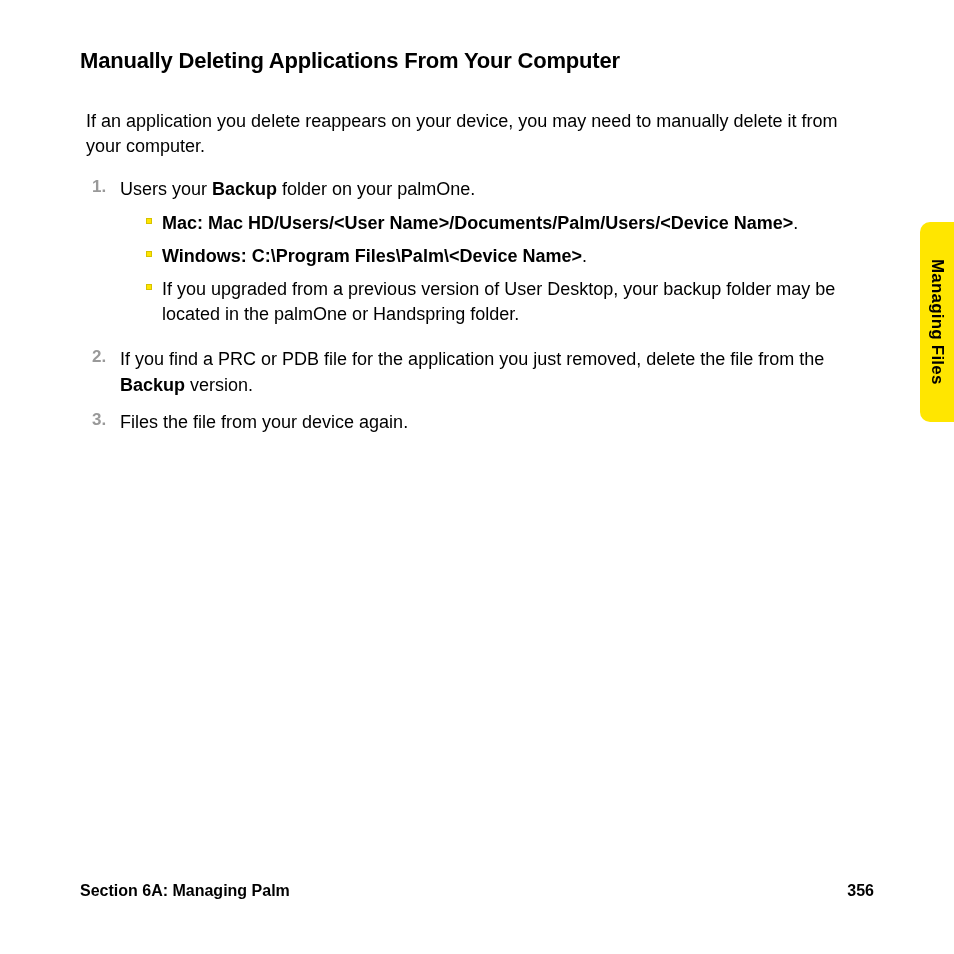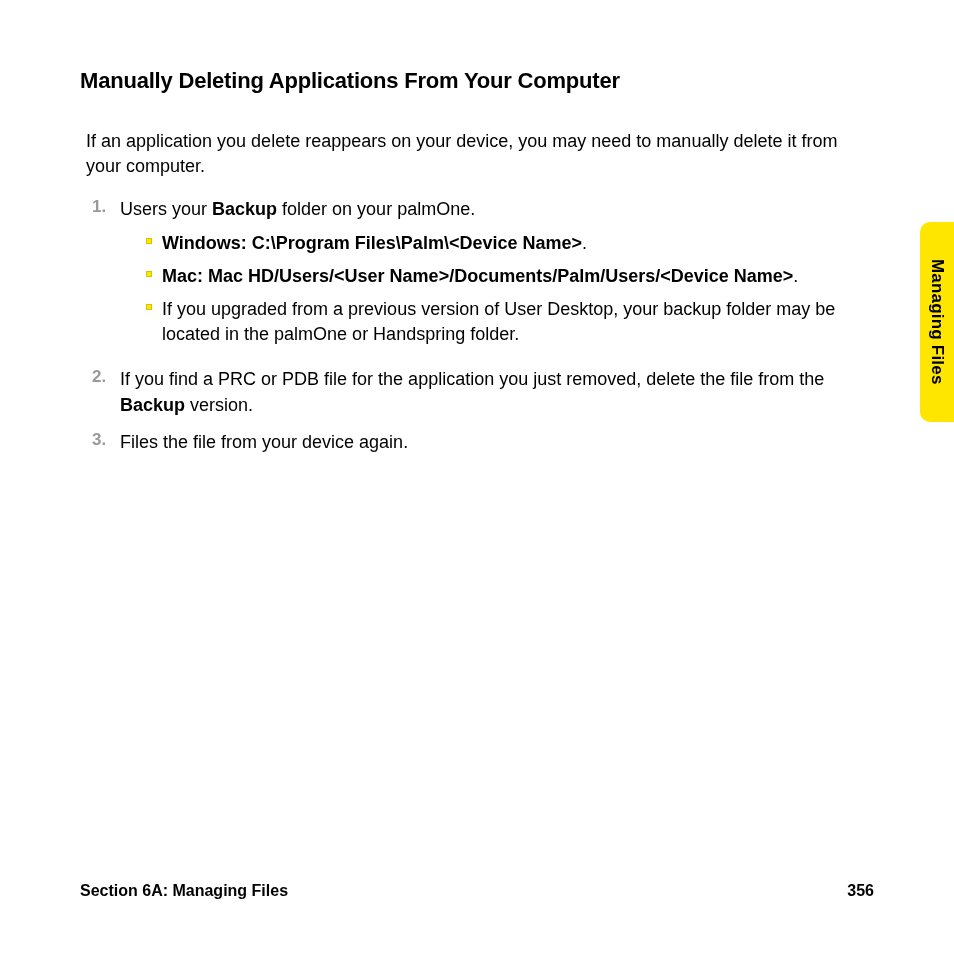--- a/index.html
+++ b/index.html
@@ -5,21 +5,21 @@
     * { margin: 0; padding: 0; box-sizing: border-box; }
     body {
       width: 954px;
       height: 954px;
       background: #ffffff;
       font-family: "Segoe UI", Arial, sans-serif;
       position: relative;
       color: #000000;
     }
     .page {
-      padding: 68px 80px 0 80px;
+      padding: 48px 80px 0 80px;
       position: relative;
       height: 100%;
     }
     .heading {
       font-size: 22px;
       font-weight: 700;
       margin-bottom: 20px;
       letter-spacing: -0.2px;
     }
     .intro {
@@ -122,27 +122,27 @@
 
     <li>
       <span class="ol-num">1.</span>
       <div class="ol-body">
         <span>Users your </span><b>Backup</b><span> folder on your palmOne.</span>
         <ul class="sub-ul">
           <li>
             <span class="sq-bullet">
                 <span class="sq"></span>
               </span>
-            <span class="sub-body"><b>Windows: C:\Program Files\Palm\&lt;Device Name&gt;</b><span>.</span></span>
+            <span class="sub-body"><b>Mac: Mac HD/Users/&lt;User Name&gt;/Documents/Palm/Users/&lt;Device Name&gt;</b><span>.</span></span>
           </li>
           <li>
             <span class="sq-bullet">
                 <span class="sq"></span>
               </span>
-            <span class="sub-body"><b>Mac: Mac HD/Users/&lt;User Name&gt;/Documents/Palm/Users/&lt;Device Name&gt;</b><span>.</span></span>
+            <span class="sub-body"><b>Windows: C:\Program Files\Palm\&lt;Device Name&gt;</b><span>.</span></span>
           </li>
           <li>
             <span class="sq-bullet">
                 <span class="sq"></span>
               </span>
             <span class="sub-body">If you upgraded from a previous version of User Desktop, your backup folder may be located in the palmOne or Handspring folder.</span>
           </li>
         </ul>
       </div>
     </li>
@@ -161,17 +161,17 @@
       </div>
     </li>
 
   </ol>
 
   <div class="side-tab">
     <span class="side-tab-text">Managing Files</span>
   </div>
 
   <div class="footer">
-    <span>Section 6A: Managing Files</span>
+    <span>Section 6A: Managing Palm</span>
     <span>356</span>
   </div>
 
 </div>
 
 </body></html>

